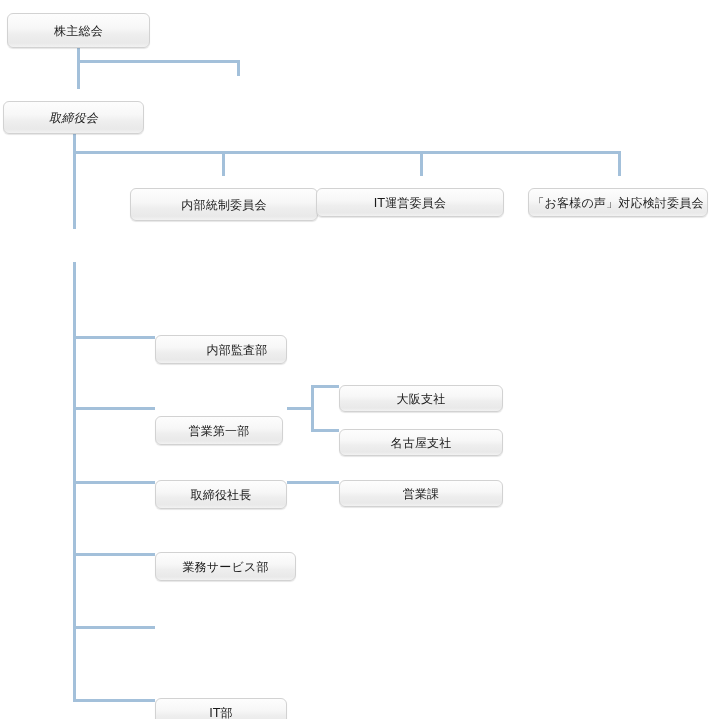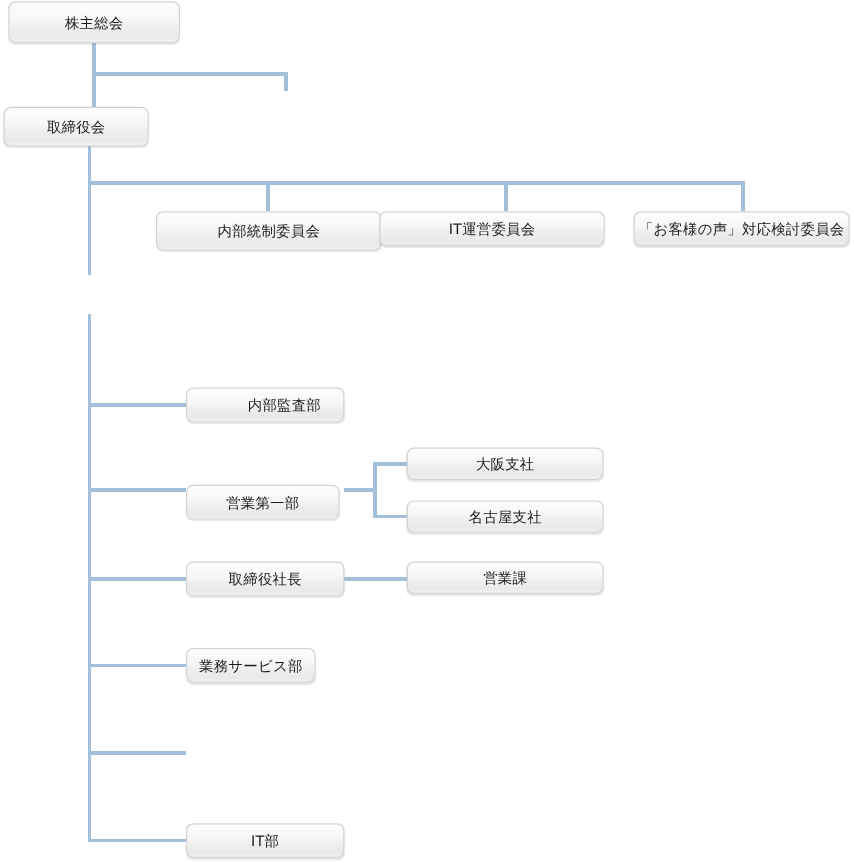--- a/index.html
+++ b/index.html
@@ -42,20 +42,21 @@
                 #eeeeee 62%,
                 #e9e9e9 88%,
                 #f2f2f2 100%);
     box-shadow: 0 1px 1px rgba(0,0,0,0.10);
     color: #1a1a1a;
     font-size: 12px;
     line-height: 1;
     letter-spacing: 0.2px;
     white-space: nowrap;
     text-align: center;
+    margin-top: 12px;
   }
 </style>
 </head>
 <body>
 
 <div id="chart">
 
   <svg id="wires" width="712" height="719" viewBox="0 0 712 719" xmlns="http://www.w3.org/2000/svg" shape-rendering="crispEdges">
     <g stroke="#a3c0da" stroke-width="3" fill="none" stroke-linecap="butt">
 
@@ -81,26 +82,26 @@
       <path d="M 287 408.5 L 312.5 408.5"></path>
       <path d="M 312.5 386.5 L 312.5 430.5"></path>
       <path d="M 311 386.5 L 339 386.5"></path>
       <path d="M 311 430.5 L 339 430.5"></path>
 
       <path d="M 287 482.5 L 339 482.5"></path>
     </g>
   </svg>
 
   <div class="node" style="left:7px;top:1px;width:143px;height:35px;">株主総会</div>
-  <div class="node" style="left:3px;top:89px;width:121px;height:33px;">取締役会</div>
+  <div class="node" style="left:3px;top:89px;width:141px;height:33px;font-style:italic;">取締役会</div>
   <div class="node" style="left:130px;top:176px;width:188px;height:33px;">内部統制委員会</div>
   <div class="node" style="left:316px;top:176px;width:188px;height:29px;">IT運営委員会</div>
   <div class="node" style="left:528px;top:176px;width:180px;height:29px;">「お客様の声」対応検討委員会</div>
   <div class="node" style="left:155px;top:323px;width:132px;height:29px;padding-left:32px;">内部監査部</div>
   <div class="node" style="left:155px;top:404px;width:128px;height:29px;">営業第一部</div>
   <div class="node" style="left:339px;top:373px;width:164px;height:27px;">大阪支社</div>
   <div class="node" style="left:339px;top:417px;width:164px;height:27px;">名古屋支社</div>
   <div class="node" style="left:155px;top:468px;width:132px;height:29px;">取締役社長</div>
   <div class="node" style="left:339px;top:468px;width:164px;height:27px;">営業課</div>
-  <div class="node" style="left:155px;top:540px;width:108px;height:29px;">業務サービス部</div>
+  <div class="node" style="left:155px;top:540px;width:141px;height:29px;">業務サービス部</div>
   <div class="node" style="left:155px;top:686px;width:132px;height:29px;">IT部</div>
 
 </div>
 
 </body></html>

